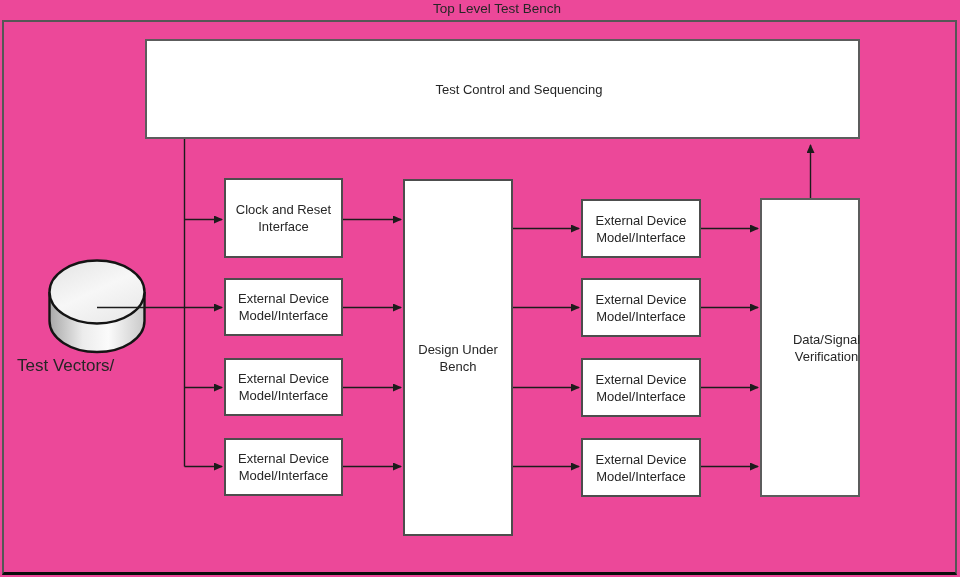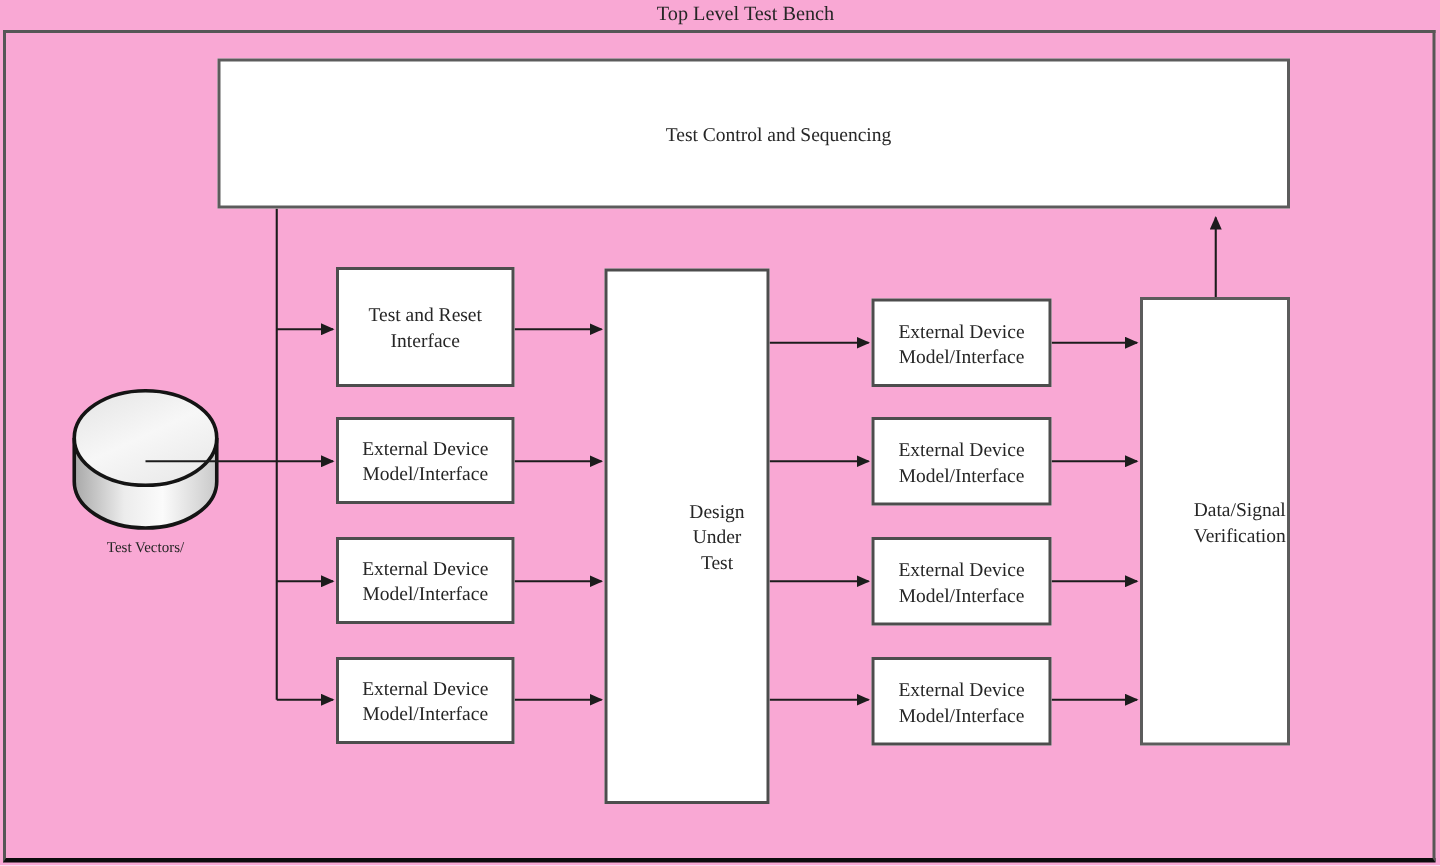--- a/index.html
+++ b/index.html
@@ -1,38 +1,38 @@
 <!DOCTYPE html>
 <html><head>
 <meta charset="utf-8">
 <style>
   html,body{margin:0;padding:0;background:#fff;}
   .canvas{
-    position:relative;width:960px;height:577px;background:#f9a8d4;
-    font-family:Liberation Serif, serif;color:#262626;overflow:hidden;
+    position:relative;width:960px;height:577px;background:#ec4899;
+    font-family:Liberation Sans, sans-serif;color:#262626;overflow:hidden;
   }
   .diagram-title{
     position:absolute;left:0;top:1px;width:100%;text-align:center;
     font-size:13.5px;transform:translateX(17px);white-space:nowrap;
   }
   .outer-frame{
     position:absolute;left:2px;top:20px;width:955px;height:555px;
     border:2px solid #565656;border-bottom:3px solid #0c0c0c;box-sizing:border-box;
   }
   .conn-svg{position:absolute;left:0;top:0;}
   .box{
     position:absolute;box-sizing:border-box;background:#ffffff;
     border:2px solid #4d4d4d;display:flex;flex-direction:column;
     align-items:center;justify-content:center;text-align:center;
     font-size:13px;line-height:17px;
   }
   .box-lg{border-color:#5c5c5c;padding-left:33px;}
   .cyl-label{
-    position:absolute;left:17px;top:357px;width:160px;text-align:center;
-    font-size:10px;line-height:18px;
+    position:absolute;left:17px;top:357px;width:160px;text-align:left;
+    font-size:17px;line-height:18px;
   }
 </style>
 </head>
 <body>
 
 <div class="canvas">
 
   <div class="diagram-title">Top Level Test Bench</div>
 
   <div class="outer-frame"></div>
@@ -88,42 +88,42 @@
 
       <path marker-end="url(#ar)" d="M810.5,198 V145"></path>
     </g>
   </svg>
 
   <div class="box box-lg" style="left:145px;top:39px;width:715px;height:100px;">
     <div>Test Control and Sequencing</div>
   </div>
 
   <div class="box" style="left:224px;top:178px;width:119px;height:80px;">
-    <div>Test and Reset</div>
+    <div>Clock and Reset</div>
     <div>Interface</div>
   </div>
 
   <div class="box" style="left:224px;top:278px;width:119px;height:58px;">
     <div>External Device</div>
     <div>Model/Interface</div>
   </div>
 
   <div class="box" style="left:224px;top:358px;width:119px;height:58px;">
     <div>External Device</div>
     <div>Model/Interface</div>
   </div>
 
   <div class="box" style="left:224px;top:438px;width:119px;height:58px;">
     <div>External Device</div>
     <div>Model/Interface</div>
   </div>
 
-  <div class="box" style="left:403px;top:179px;width:110px;height:357px;padding-left:40px;">
+  <div class="box" style="left:403px;top:179px;width:110px;height:357px;">
     <div>Design Under</div>
-    <div>Test</div>
+    <div>Bench</div>
   </div>
 
   <div class="box" style="left:581px;top:199px;width:120px;height:59px;">
     <div>External Device</div>
     <div>Model/Interface</div>
   </div>
 
   <div class="box" style="left:581px;top:278px;width:120px;height:59px;">
     <div>External Device</div>
     <div>Model/Interface</div>

